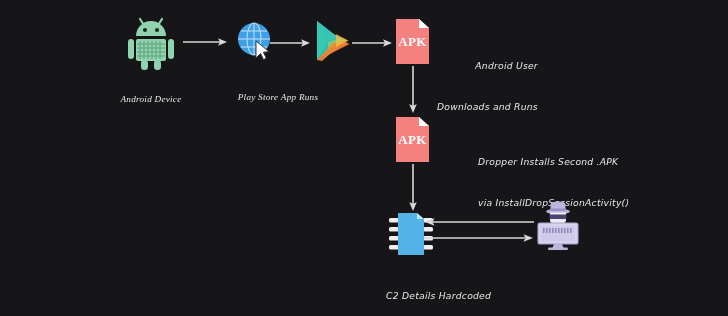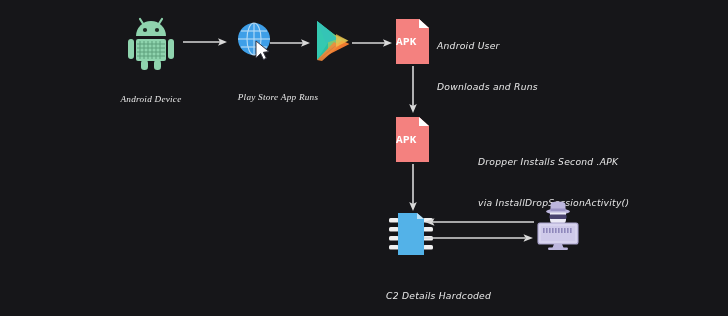--- a/index.html
+++ b/index.html
@@ -71,25 +71,25 @@
     position: absolute;
     width: 33px;
     height: 45px;
   }
   .apk-label {
     position: absolute;
     left: 0;
     top: 50%;
     width: 100%;
     transform: translateY(-50%);
-    text-align: left;
+    text-align: center;
     color: #ffffff;
-    font-size: 11px;
+    font-size: 13px;
     font-weight: bold;
-    font-family: Liberation Mono, monospace;
+    font-family: Liberation Serif, serif;
     letter-spacing: 0.3px;
     pointer-events: none;
   }
 
   
   .chip {
     position: absolute;
     width: 44px;
     height: 44px;
   }
@@ -189,21 +189,21 @@
     <path d="M40 8 L31 4.2 L33 8 L31 11.8 Z" fill="#d9d9d9"></path>
   </svg>
 
   <div class="node apk" style="left:396px; top:19px;">
     <svg width="33" height="45" viewBox="0 0 33 45">
       <path d="M0 0 H23 L33 9 V45 H0 Z" fill="#f4817f"></path>
       <path d="M23 0 L33 9 H23 Z" fill="#ffffff"></path>
     </svg>
     <span class="apk-label">APK</span>
   </div>
-  <div class="caption" style="left:437px; top:12px;">
+  <div class="caption" style="left:437px; top:32px;text-align:right;">
     <span class="caption-line">Android User</span>
     <span class="caption-line">Downloads and Runs</span>
   </div>
 
   <svg class="arrow-svg" style="left:405px; top:66px;" width="16" height="48">
     <line x1="8" y1="0" x2="8" y2="40" stroke="#d9d9d9" stroke-width="1.6"></line>
     <path d="M8 47 L4.2 38 L8 40 L11.8 38 Z" fill="#d9d9d9"></path>
   </svg>
 
   <div class="node apk" style="left:396px; top:117px;">

